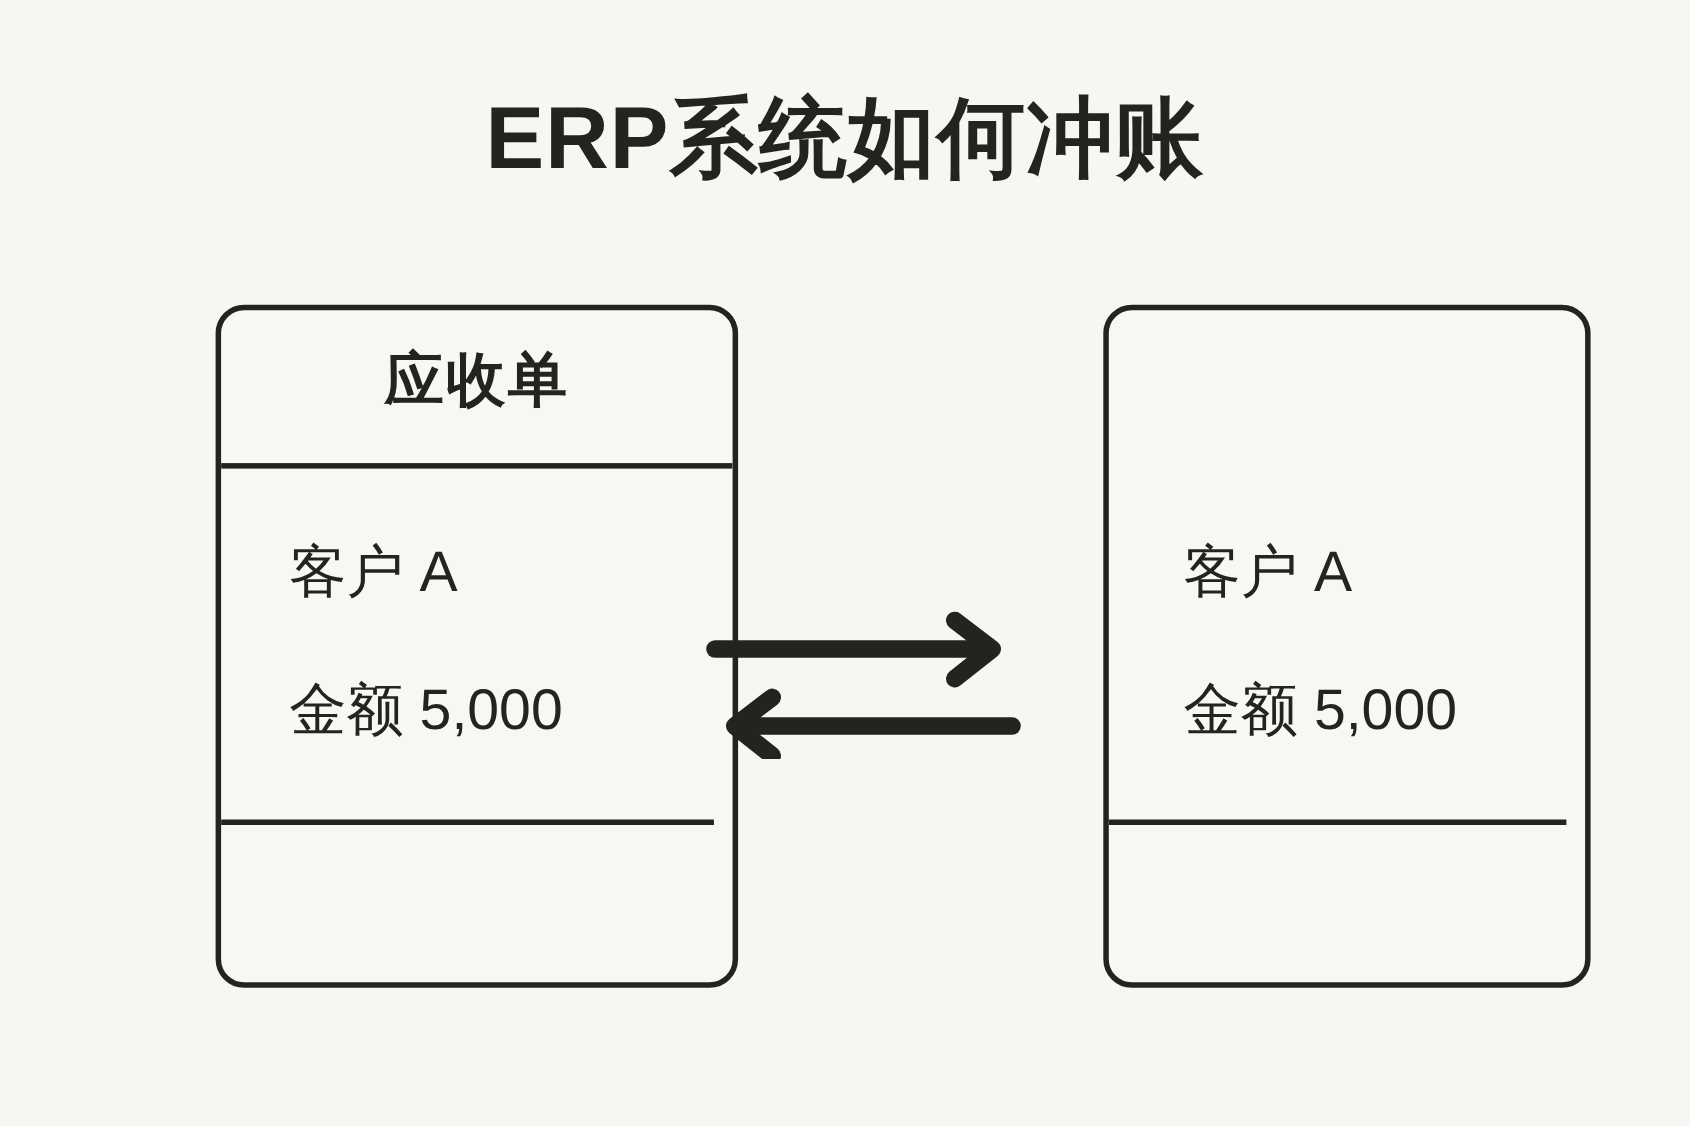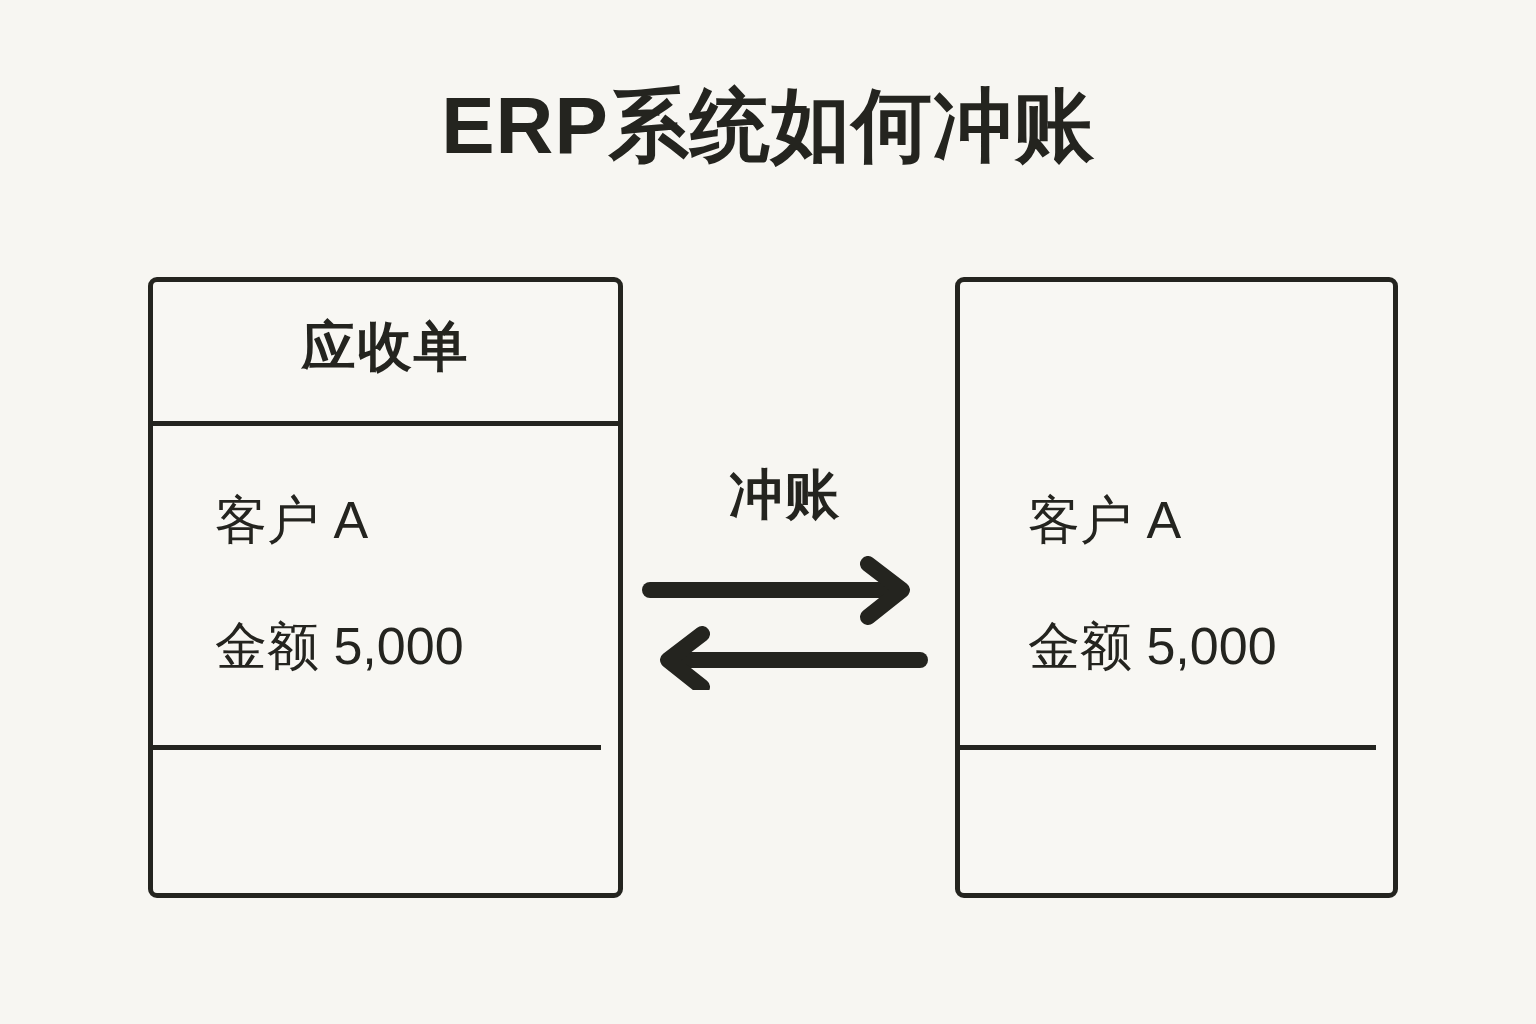--- a/index.html
+++ b/index.html
@@ -34,22 +34,23 @@
     color: #24241f;
     white-space: nowrap;
   }
 
   
   .doc-card {
     position: absolute;
     box-sizing: border-box;
     background: #f8f7f3;
     border: 5px solid #24241f;
-    border-radius: 9px;
+    border-radius: 26px;
     overflow: hidden;
+    margin-left: 48px;
   }
   .doc-card.left  { left: 148px;  top: 277px; width: 475px; height: 621px; }
   .doc-card.right { left: 955px;  top: 277px; width: 443px; height: 621px; }
 
   .card-header {
     position: absolute;
     left: 0;
     right: 0;
     top: 0;
     height: 139px;
@@ -134,21 +135,20 @@
     <div class="card-header">
       <span class="card-header-text">应收单</span>
     </div>
     <div class="card-body">
       <div class="body-line customer">客户 A</div>
       <div class="body-line amount">金额 5,000</div>
     </div>
     <div class="card-footer"></div>
   </div>
 
-  <div class="flow-label">冲账</div>
 
   <div class="arrow-wrap">
     <svg width="290" height="134" viewBox="0 0 290 134" fill="none">
       <g stroke="#24241f" stroke-width="16" stroke-linecap="round" stroke-linejoin="round" fill="none">
         <line x1="10" y1="34" x2="258" y2="34"></line>
         <polyline points="228,8 262,34 228,61"></polyline>
       </g>
       <g stroke="#24241f" stroke-width="16" stroke-linecap="round" stroke-linejoin="round" fill="none">
         <line x1="32" y1="104" x2="280" y2="104"></line>
         <polyline points="62,78 28,104 62,131"></polyline>

